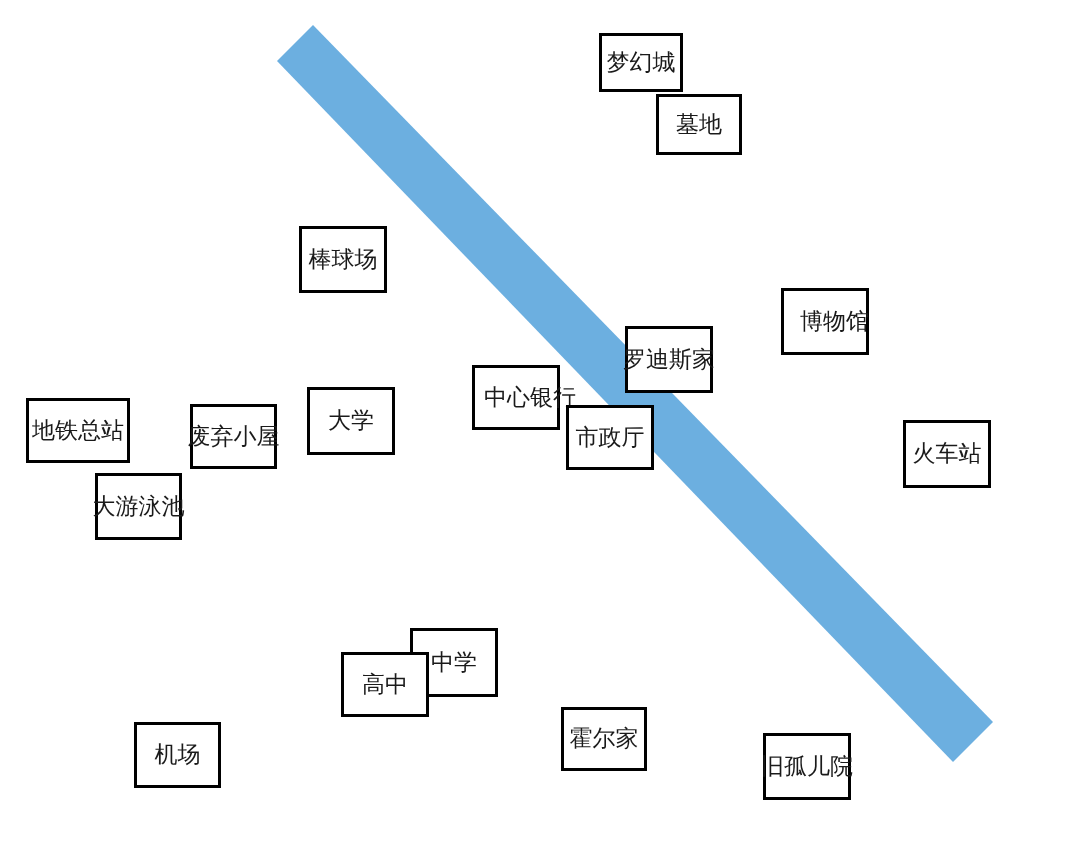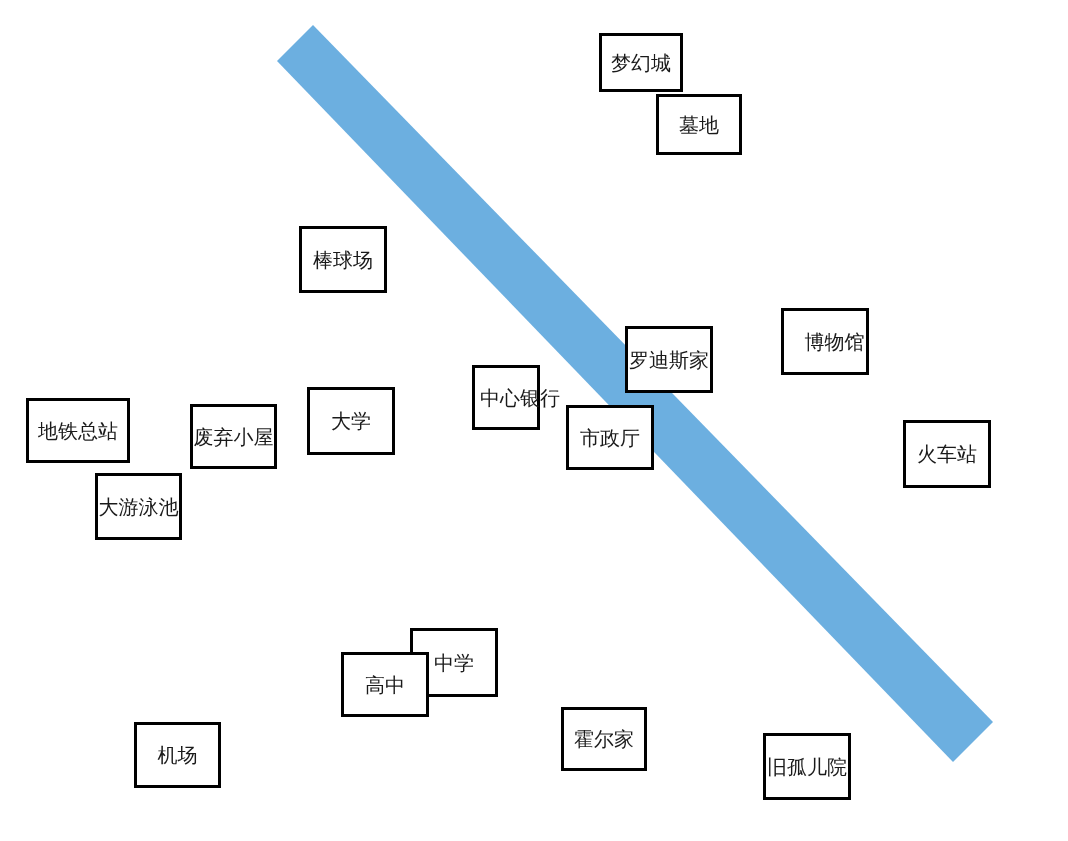--- a/index.html
+++ b/index.html
@@ -32,21 +32,21 @@
     box-sizing: border-box;
     background: #ffffff;
     border: 3px solid #000000;
     display: flex;
     align-items: center;
     justify-content: center;
     z-index: 5;
   }
   .node-label {
     font-family: "DejaVu Sans", "Liberation Sans", sans-serif;
-    font-size: 20px;
+    font-size: 23px;
     line-height: 1.1;
     color: #1a1a1a;
     white-space: nowrap;
     letter-spacing: 0px;
     user-select: none;
   }
 </style>
 </head>
 <body>
 
@@ -62,30 +62,30 @@
       </div>
       <div class="node" style="left: 656px; top: 94px; width: 86px; height: 61px; z-index: 6;">
         <span class="node-label">墓地</span>
       </div>
       <div class="node" style="left: 299px; top: 226px; width: 88px; height: 67px; z-index: 5;">
         <span class="node-label">棒球场</span>
       </div>
       <div class="node" style="left: 625px; top: 302px; width: 88px; height: 67px; z-index: 6; margin-top: 24px;">
         <span class="node-label">罗迪斯家</span>
       </div>
-      <div class="node" style="left: 781px; top: 308px; width: 88px; height: 67px; z-index: 5; padding-left: 19px;">
+      <div class="node" style="left: 781px; top: 288px; width: 88px; height: 67px; z-index: 5; padding-left: 19px;">
         <span class="node-label">博物馆</span>
       </div>
       <div class="node" style="left: 26px; top: 360px; width: 104px; height: 65px; z-index: 5; margin-top: 38px;">
         <span class="node-label">地铁总站</span>
       </div>
       <div class="node" style="left: 190px; top: 360px; width: 87px; height: 65px; z-index: 5; margin-top: 44px;">
         <span class="node-label">废弃小屋</span>
       </div>
-      <div class="node" style="left: 472px; top: 365px; width: 68px; height: 65px; z-index: 6; padding-left: 28px;">
+      <div class="node" style="left: 472px; top: 365px; width: 88px; height: 65px; z-index: 6; padding-left: 28px;">
         <span class="node-label">中心银行</span>
       </div>
       <div class="node" style="left: 307px; top: 387px; width: 88px; height: 68px; z-index: 5;">
         <span class="node-label">大学</span>
       </div>
       <div class="node" style="left: 566px; top: 405px; width: 88px; height: 65px; z-index: 7;">
         <span class="node-label">市政厅</span>
       </div>
       <div class="node" style="left: 903px; top: 420px; width: 88px; height: 68px; z-index: 5;">
         <span class="node-label">火车站</span>

